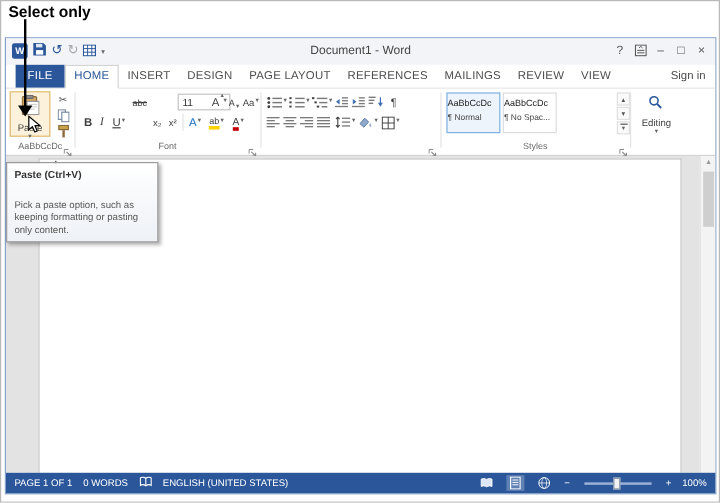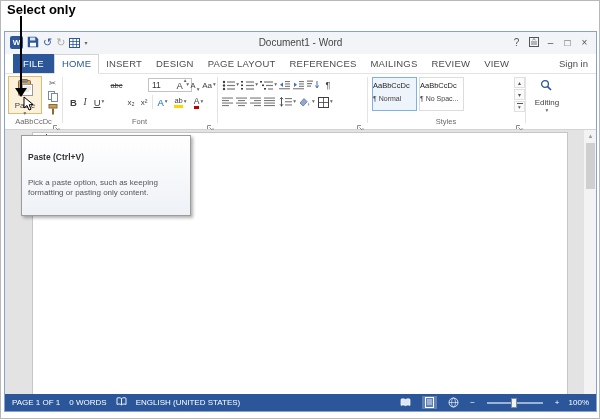--- a/index.html
+++ b/index.html
@@ -55,21 +55,21 @@
 
   
   .docarea{position:absolute;left:0;top:98px;width:100%;height:264px;background:#e3e3e3}
   .page{position:absolute;left:27px;top:2px;width:536px;height:262px;background:#fff;border:1px solid #c6c6c6;border-bottom:none}
   .caretbar{position:absolute;left:41px;top:4px;width:1px;height:9px;background:#444;z-index:10}
   .scrollbar{position:absolute;right:0;top:0;width:13px;height:100%;background:#f3f3f3;border-left:1px solid #e2e2e2}
   .sb-up{width:13px;height:12px;display:flex;align-items:center;justify-content:center;font-size:6px;color:#9a9a9a}
   .sb-thumb{position:absolute;left:2px;top:13px;width:9px;height:46px;background:#cfcfcf}
 
   
-  .tooltip{position:absolute;left:16px;top:103px;width:170px;background:linear-gradient(#ffffff,#eef1f6);border:1px solid #9c9c9c;box-shadow:2px 2px 3px rgba(0,0,0,.3);padding:16px 6px;z-index:40}
+  .tooltip{position:absolute;left:0;top:103px;width:127px;background:linear-gradient(#ffffff,#eef1f6);border:1px solid #9c9c9c;box-shadow:2px 2px 3px rgba(0,0,0,.3);padding:4px 6px;z-index:40}
   .tt-title{font-size:8.5px;font-weight:bold;color:#333}
   .tt-body{font-size:8px;color:#555;margin-top:16px;line-height:1.3}
 
   
   .statusbar{position:absolute;left:0;top:362px;width:100%;height:17px;background:#2b579a;color:#fff;display:flex;align-items:center;font-size:8px;padding:0 7px;gap:9px}
   .sb-spacer{flex:1}
   .sb-item{white-space:nowrap}
   .viewbtn{display:flex;align-items:center;justify-content:center;width:15px;height:13px}
   .viewbtn.activeview{background:rgba(255,255,255,.25)}
   .ztrack{width:56px;height:2px;background:#9db3d6;position:relative;margin:0 3px}

